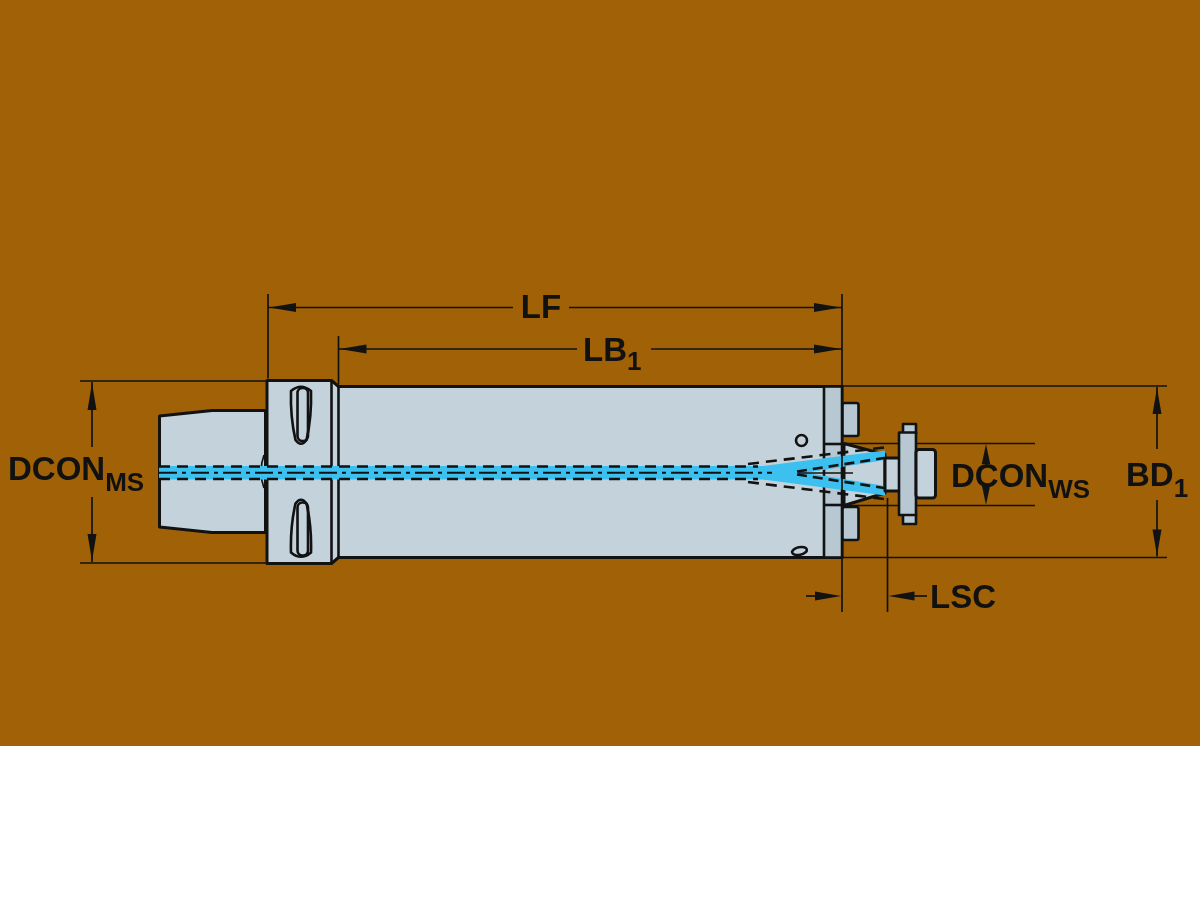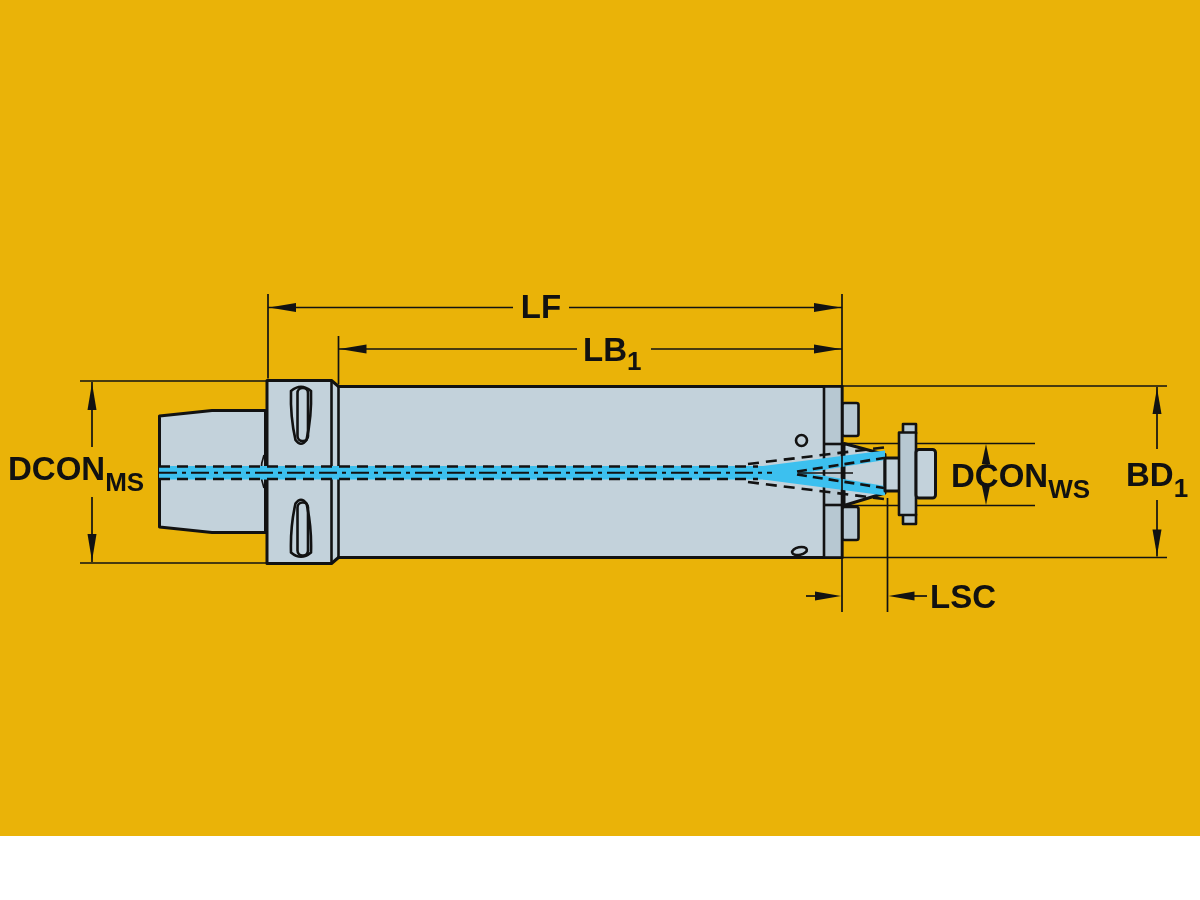--- a/index.html
+++ b/index.html
@@ -1,16 +1,16 @@
 <!DOCTYPE html>
 <html><head>
 <meta charset="utf-8">
 <style>
   html,body{margin:0;padding:0;background:#fff;}
-  .stage{position:relative;width:1200px;height:836px;background:#eab308;overflow:hidden;
+  .stage{position:relative;width:1200px;height:746px;background:#a16207;overflow:hidden;
          font-family:"Liberation Sans", sans-serif;}
   svg{position:absolute;left:0;top:0;}
   .outline{fill:#c3d2db;stroke:#121212;stroke-width:3;stroke-linejoin:round;}
   .outline2{fill:#b7c8d2;stroke:#121212;stroke-width:2.6;stroke-linejoin:round;}
   .thin{stroke:#121212;stroke-width:1.7;fill:none;}
   .edge{stroke:#121212;fill:none;stroke-width:2.6;}
   .arrow{fill:#121212;stroke:none;}
   .lbl{font-family:"Liberation Sans", sans-serif;font-weight:bold;font-size:33px;fill:#111;}
   .sub{font-size:26px;}
   .cdash{stroke:#121212;stroke-width:2.6;fill:none;stroke-dasharray:11 7;}

